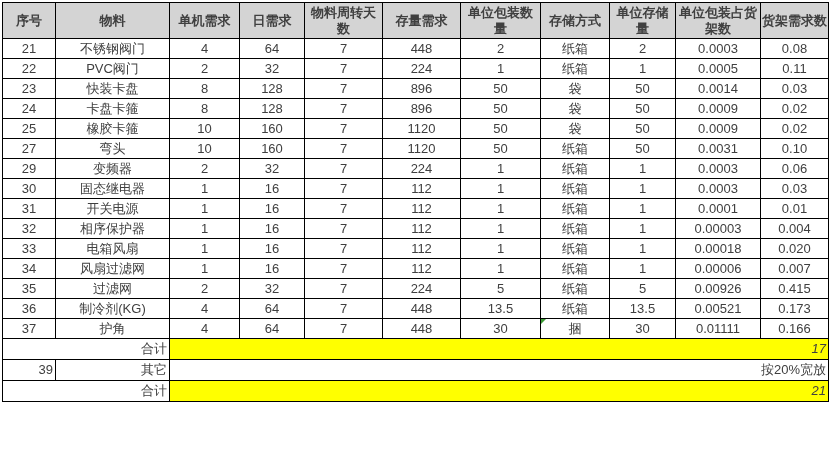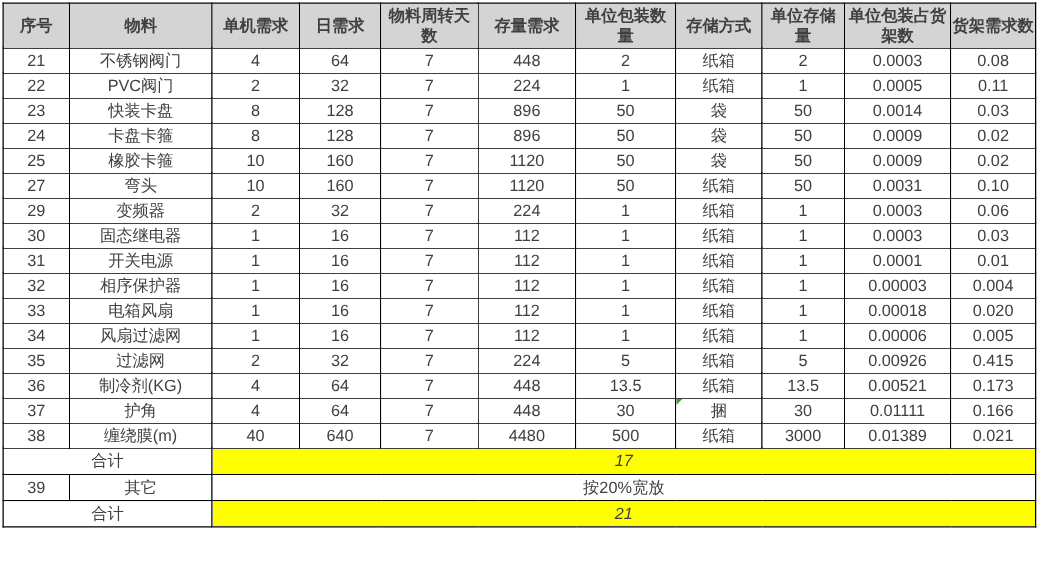--- a/index.html
+++ b/index.html
@@ -50,20 +50,21 @@
   table.materials tbody td {
     height: 19px;
     line-height: 19px;
     white-space: nowrap;
     background: #ffffff;
   }
   table.materials td.footer-cell {
     height: 20px;
     line-height: 20px;
     background: #ffffff;
+    text-align: right;
   }
   table.materials td.yellow {
     background: var(--highlight);
     font-style: italic;
   }
   .green-corner {
     position: absolute;
     top: 0;
     left: 0;
     width: 0;
@@ -254,21 +255,21 @@
           <td>34</td>
           <td>风扇过滤网</td>
           <td>1</td>
           <td>16</td>
           <td>7</td>
           <td>112</td>
           <td>1</td>
           <td>纸箱</td>
           <td>1</td>
           <td>0.00006</td>
-          <td>0.005</td>
+          <td>0.007</td>
         </tr>
         <tr>
           <td>35</td>
           <td>过滤网</td>
           <td>2</td>
           <td>32</td>
           <td>7</td>
           <td>224</td>
           <td>5</td>
           <td>纸箱</td>
@@ -294,33 +295,20 @@
           <td>护角</td>
           <td>4</td>
           <td>64</td>
           <td>7</td>
           <td>448</td>
           <td>30</td>
           <td>捆<span class="green-corner"></span></td>
           <td>30</td>
           <td>0.01111</td>
           <td>0.166</td>
-        </tr>
-        <tr>
-          <td>38</td>
-          <td>缠绕膜(m)</td>
-          <td>40</td>
-          <td>640</td>
-          <td>7</td>
-          <td>4480</td>
-          <td>500</td>
-          <td>纸箱</td>
-          <td>3000</td>
-          <td>0.01389</td>
-          <td>0.021</td>
         </tr>
       </tbody>
     <tfoot>
       <tr>
         <td colspan="2" class="footer-cell">合计</td>
         <td colspan="9" class="footer-cell yellow">17</td>
       </tr>
       <tr>
         <td class="footer-cell">39</td>
         <td class="footer-cell">其它</td>

